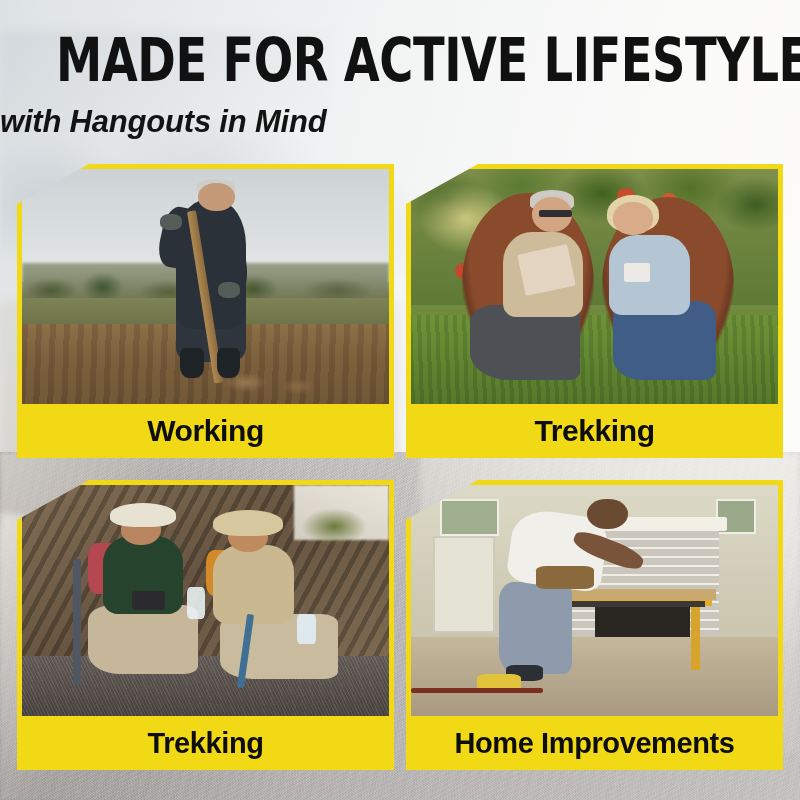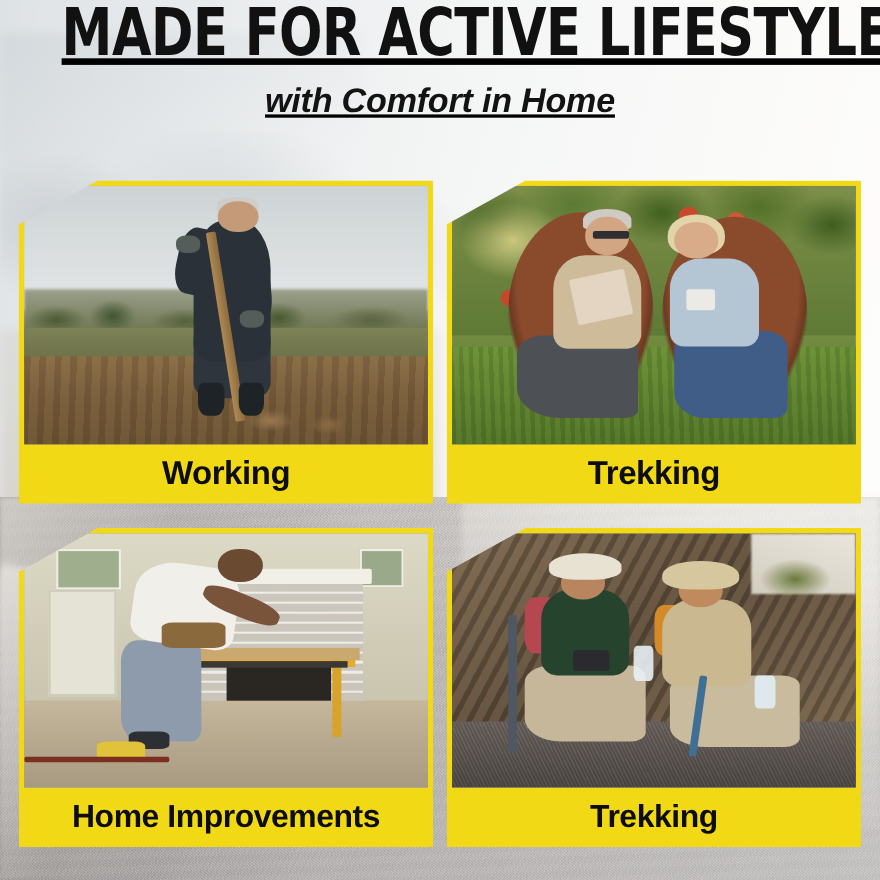--- a/index.html
+++ b/index.html
@@ -104,22 +104,21 @@
   .bg-veil {
     position: absolute;
     inset: 0;
     background: linear-gradient(100deg, rgba(255,255,255,0.30) 0%, rgba(255,255,255,0.52) 45%, rgba(255,255,255,0.62) 100%);
   }
 
   
   .header {
     position: relative;
     z-index: 3;
-    text-align: center;
-    text-decoration: underline;
+    padding-top: 30px;
   }
   .headline {
     font-family: "Liberation Sans Narrow", "DejaVu Sans Condensed", "Liberation Sans", sans-serif;
     font-weight: 700;
     font-size: 60px;
     line-height: 1.0;
     letter-spacing: -0.5px;
     color: #111111;
     transform: scaleX(0.86);
     transform-origin: center;
@@ -319,21 +318,21 @@
     <div class="bg-road"></div>
     <div class="bg-road-left"></div>
     <div class="bg-road-line"></div>
     <div class="bg-rock"></div>
     <div class="bg-room"></div>
     <div class="bg-veil"></div>
   </div>
 
   <div class="header">
     <div class="headline">MADE FOR ACTIVE LIFESTYLE</div>
-    <div class="subhead">with Comfort in Home</div>
+    <div class="subhead">with Hangouts in Mind</div>
   </div>
 
   <div class="grid">
 
     <div class="card card-row1">
       <div class="card-photo">
         <div class="scene s1">
           <div class="sc-el s1-sky"></div>
           <div class="sc-el s1-hills"></div>
           <div class="sc-el s1-trees"></div>
@@ -378,20 +377,47 @@
           <div class="sc-el s2-w-head"></div>
           <div class="sc-el s2-book"></div>
           <div class="sc-el s2-mug"></div>
         </div>
       </div>
       <div class="card-label">Trekking</div>
     </div>
 
     <div class="card card-row2">
       <div class="card-photo">
+        <div class="scene s3">
+          <div class="sc-el s3-rock"></div>
+          <div class="sc-el s3-sky"></div>
+          <div class="sc-el s3-bush"></div>
+          <div class="sc-el s3-road"></div>
+          <div class="sc-el s3-a-pack"></div>
+          <div class="sc-el s3-b-pack"></div>
+          <div class="sc-el s3-a-legs"></div>
+          <div class="sc-el s3-b-legs"></div>
+          <div class="sc-el s3-a-body"></div>
+          <div class="sc-el s3-b-body"></div>
+          <div class="sc-el s3-a-head"></div>
+          <div class="sc-el s3-a-hat"></div>
+          <div class="sc-el s3-b-head"></div>
+          <div class="sc-el s3-b-hat"></div>
+          <div class="sc-el s3-a-cam"></div>
+          <div class="sc-el s3-pole"></div>
+          <div class="sc-el s3-pole2"></div>
+          <div class="sc-el s3-bottle1"></div>
+          <div class="sc-el s3-bottle2"></div>
+        </div>
+      </div>
+      <div class="card-label">Trekking</div>
+    </div>
+
+    <div class="card card-row2">
+      <div class="card-photo">
         <div class="scene s4">
           <div class="sc-el s4-wall"></div>
           <div class="sc-el s4-win1"></div>
           <div class="sc-el s4-win2"></div>
           <div class="sc-el s4-cab"></div>
           <div class="sc-el s4-fire"></div>
           <div class="sc-el s4-mantel"></div>
           <div class="sc-el s4-hearth"></div>
           <div class="sc-el s4-floor"></div>
           <div class="sc-el s4-horse"></div>
@@ -403,41 +429,14 @@
           <div class="sc-el s4-arm"></div>
           <div class="sc-el s4-head"></div>
           <div class="sc-el s4-shoe"></div>
           <div class="sc-el s4-tool"></div>
           <div class="sc-el s4-cord"></div>
         </div>
       </div>
       <div class="card-label">Home Improvements</div>
     </div>
 
-    <div class="card card-row2">
-      <div class="card-photo">
-        <div class="scene s3">
-          <div class="sc-el s3-rock"></div>
-          <div class="sc-el s3-sky"></div>
-          <div class="sc-el s3-bush"></div>
-          <div class="sc-el s3-road"></div>
-          <div class="sc-el s3-a-pack"></div>
-          <div class="sc-el s3-b-pack"></div>
-          <div class="sc-el s3-a-legs"></div>
-          <div class="sc-el s3-b-legs"></div>
-          <div class="sc-el s3-a-body"></div>
-          <div class="sc-el s3-b-body"></div>
-          <div class="sc-el s3-a-head"></div>
-          <div class="sc-el s3-a-hat"></div>
-          <div class="sc-el s3-b-head"></div>
-          <div class="sc-el s3-b-hat"></div>
-          <div class="sc-el s3-a-cam"></div>
-          <div class="sc-el s3-pole"></div>
-          <div class="sc-el s3-pole2"></div>
-          <div class="sc-el s3-bottle1"></div>
-          <div class="sc-el s3-bottle2"></div>
-        </div>
-      </div>
-      <div class="card-label">Trekking</div>
-    </div>
-
   </div>
 </div>
 
 </body></html>

